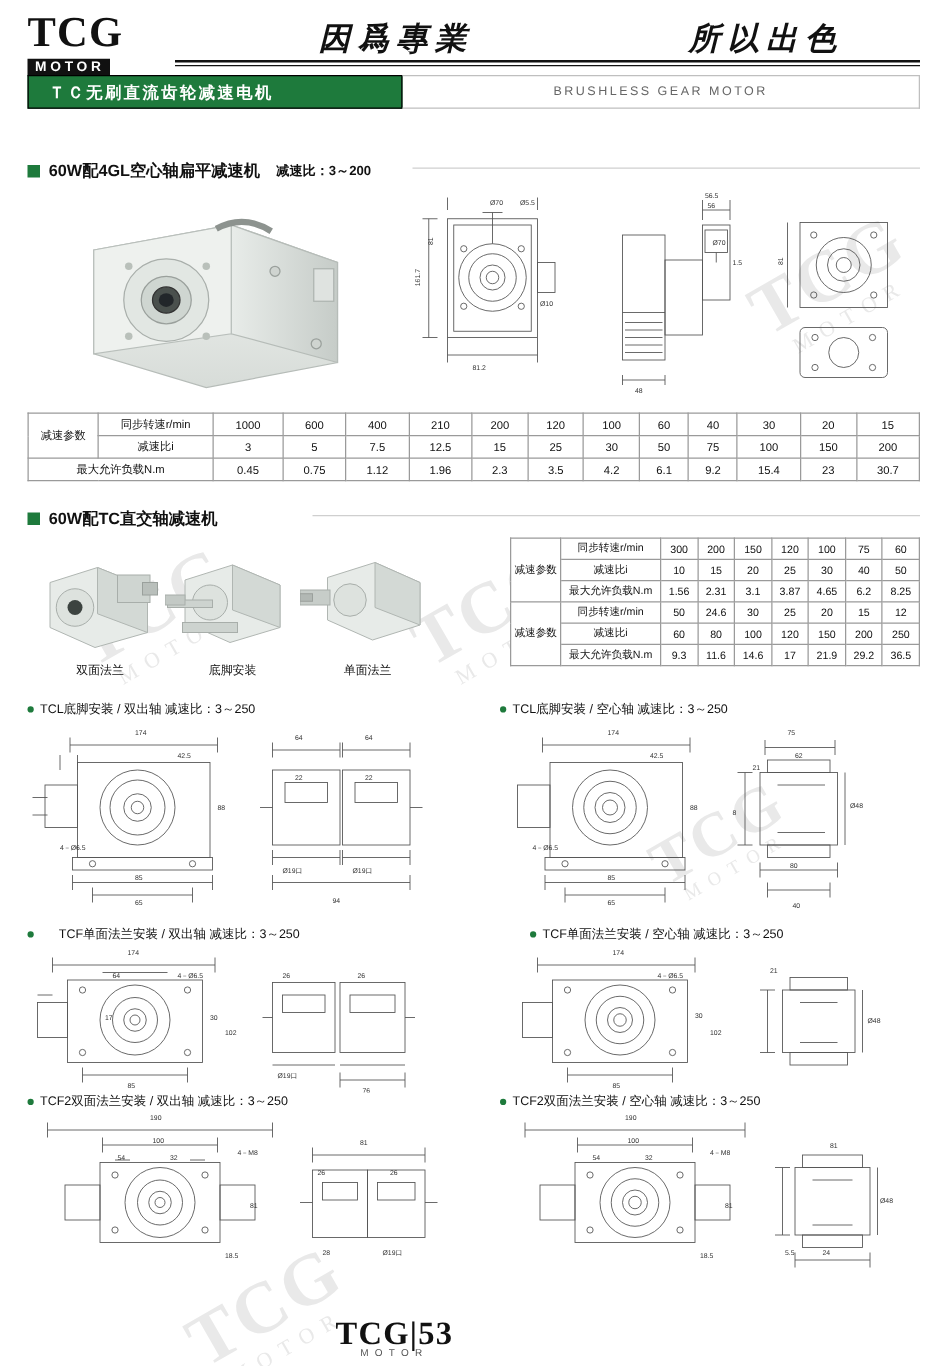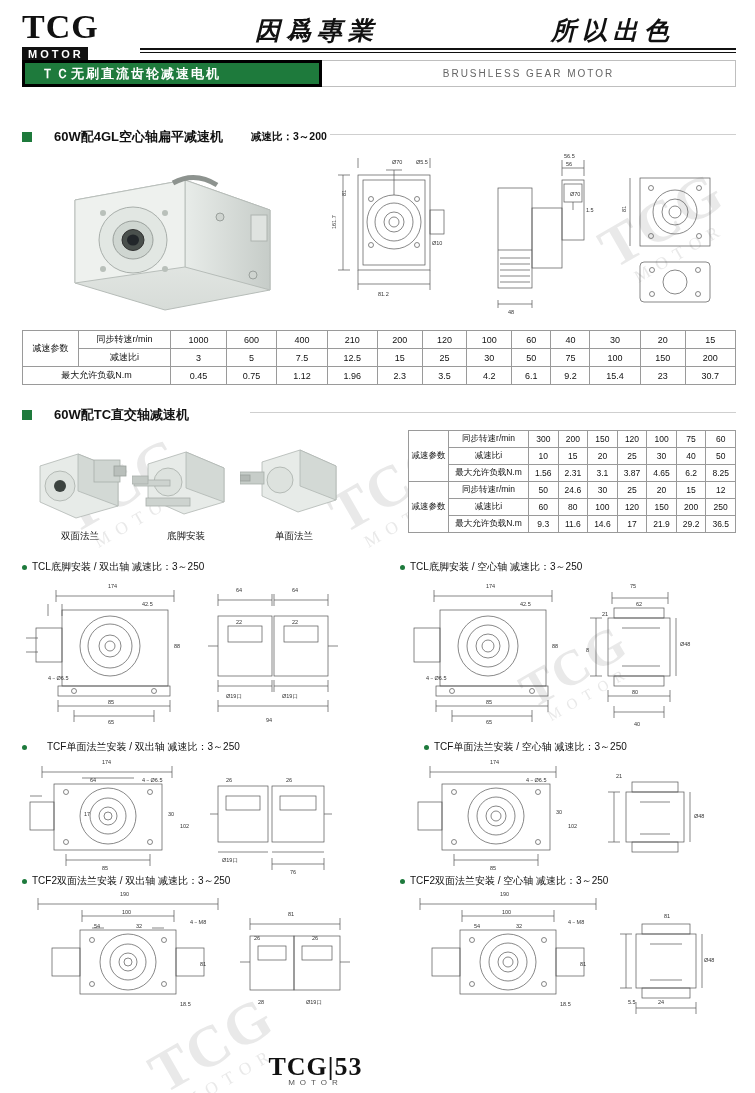--- a/index.html
+++ b/index.html
@@ -57,30 +57,30 @@
     display:flex; justify-content:space-between;
   }
   .header-rule { position:absolute; left:140px; top:48px; width:596px; height:2px; background:#111; }
   .header-rule2{ position:absolute; left:140px; top:52px; width:596px; height:1px; background:#111; }
 
   .titlebar { position:absolute; left:22px; top:60px; width:714px; height:27px; display:flex; }
   .titlebar .cn {
     background:#1e7a3c; color:#fff; font-size:13px; font-weight:bold;
     letter-spacing:2px; padding:0 16px; display:flex; align-items:center;
     height:27px; width:300px;
-    border:3px solid #000000;
+    border:1px solid #000000;
   }
   .titlebar .en {
     flex:1; border:1px solid #bfbfbf; border-left:none; display:flex;
     align-items:center; justify-content:center;
     font-size:10px; color:#666; letter-spacing:2px;
   }
 
   
-  .sec-head { position:absolute; display:flex; align-items:center; gap:22px; }
+  .sec-head { position:absolute; display:flex; align-items:center; gap:7px; }
   .sec-head .sq { width:10px; height:10px; background:#1e7a3c; display:inline-block; }
   .sec-head .t { font-size:13px; font-weight:bold; color:#111; }
   .sec-head .sm { font-size:10.5px; color:#111; margin-left:6px; font-weight:bold;}
   .sec-rule { position:absolute; height:1px; background:#cfcfcf; }
 
   
   table.spec {
     border-collapse:collapse;
     font-size:9px;
     background:#fff;

